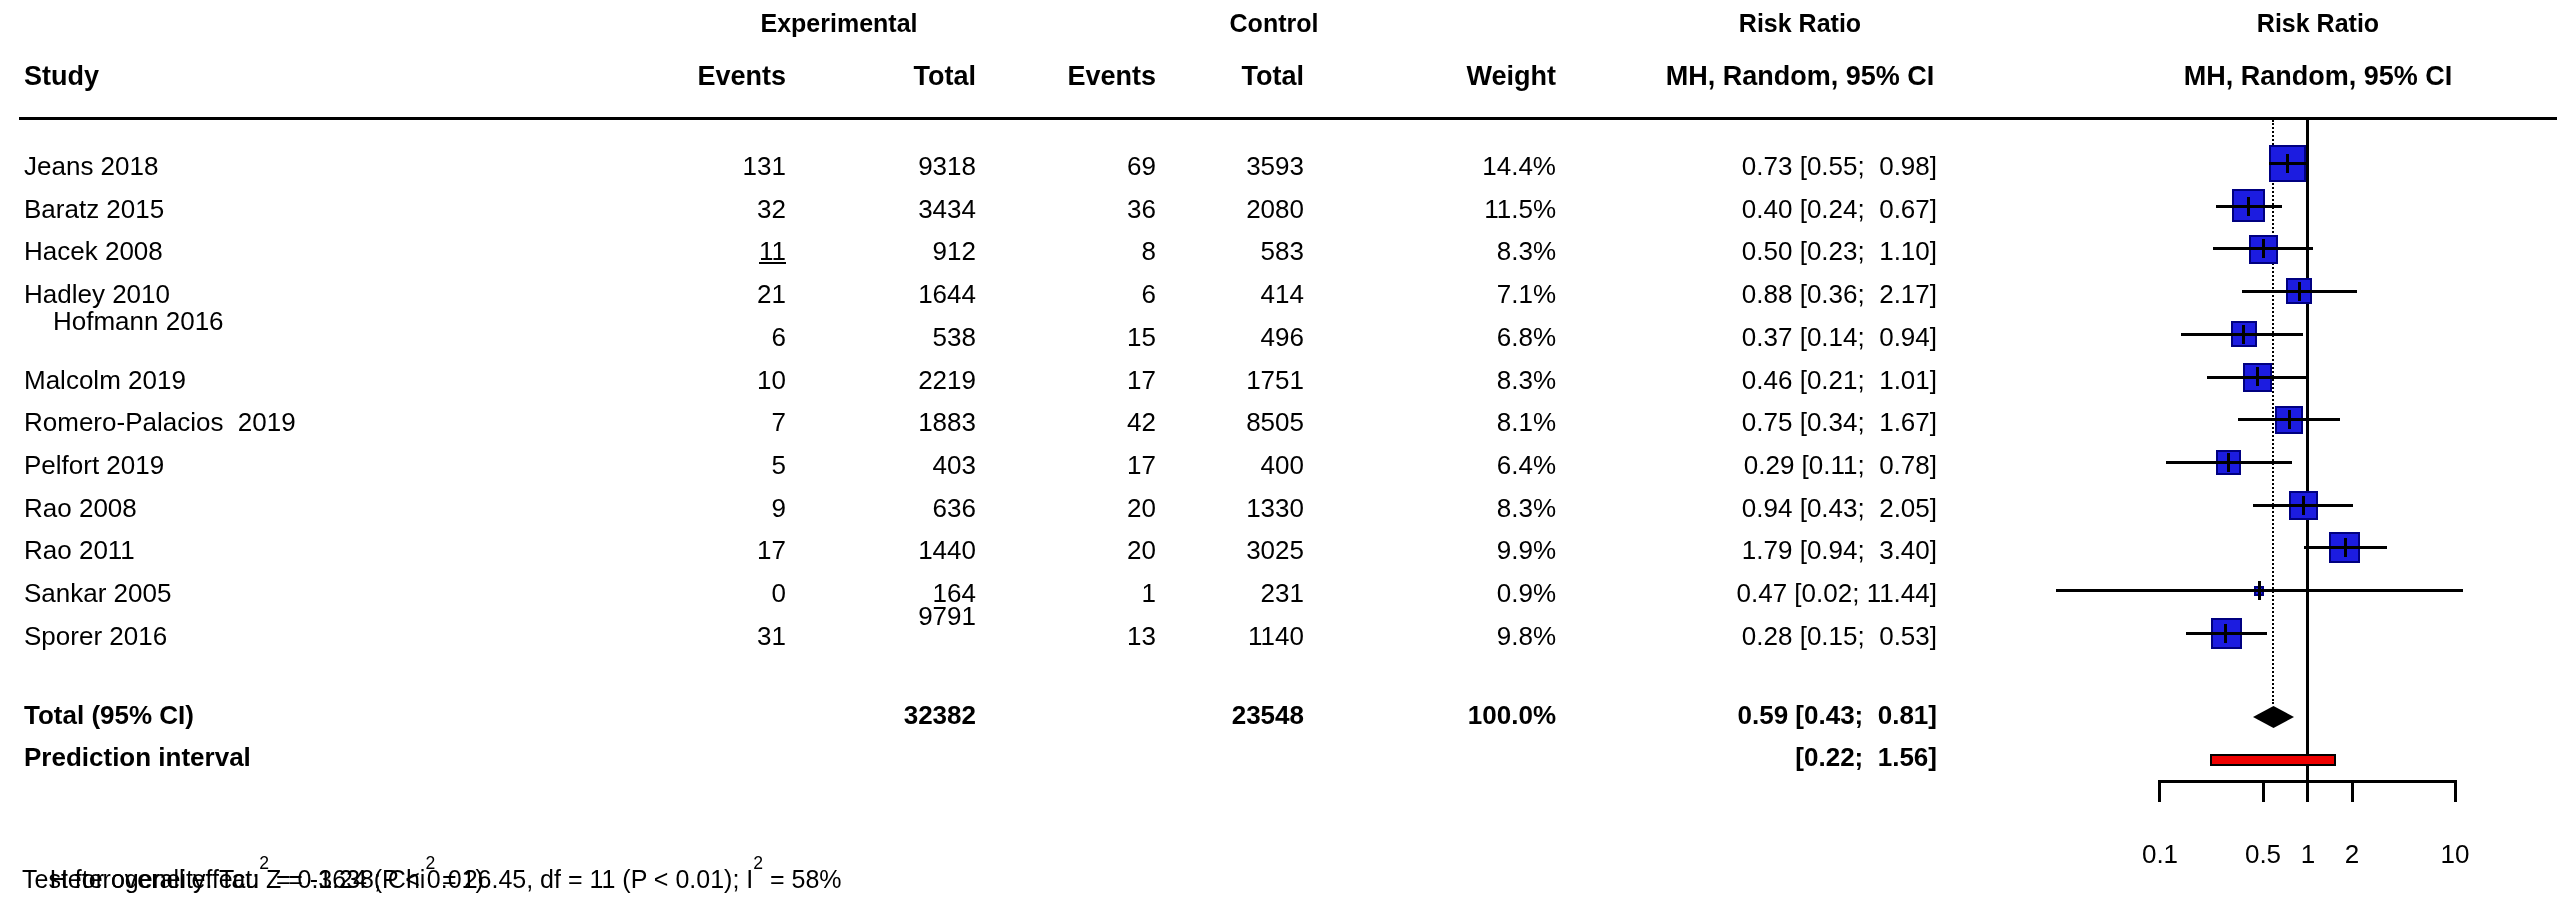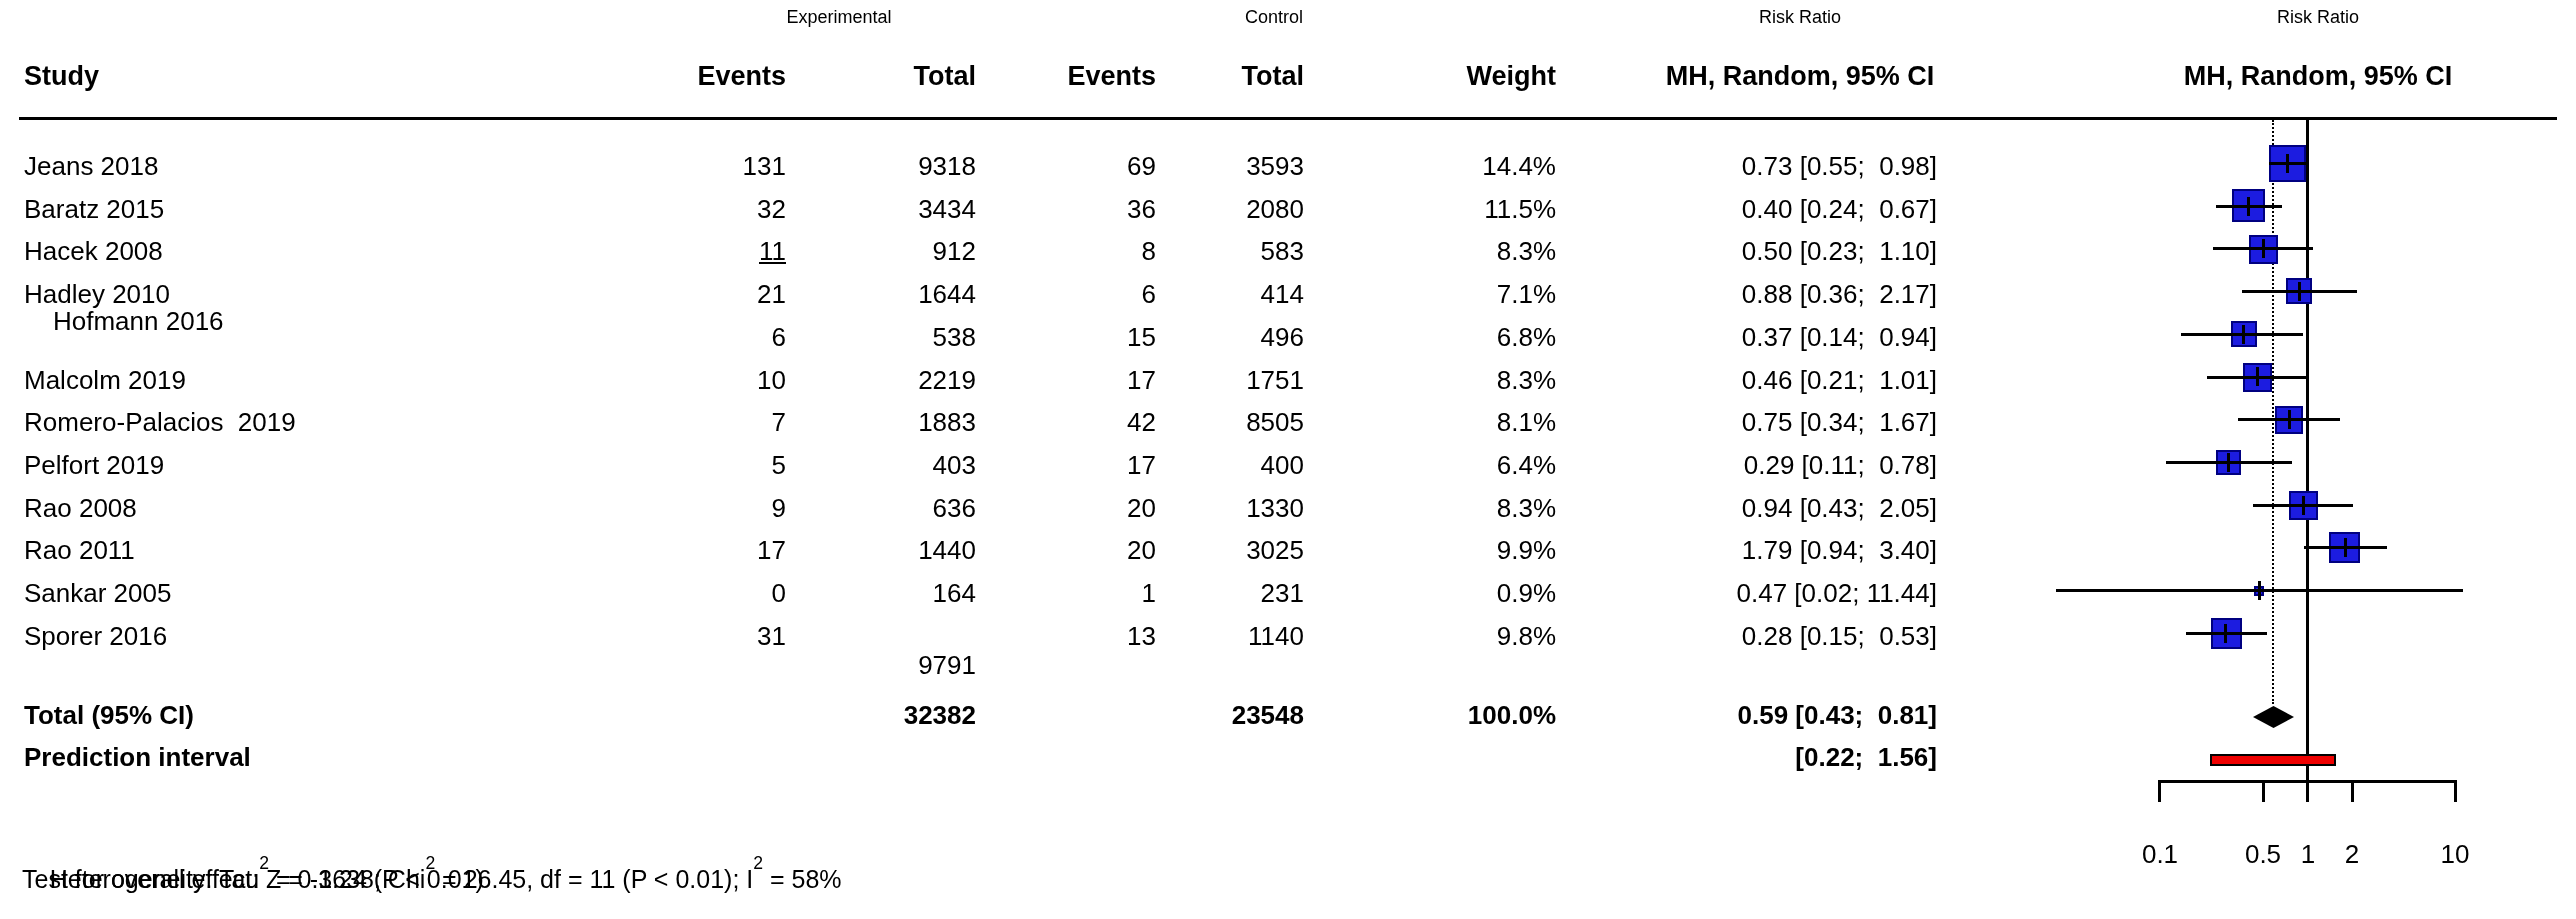--- a/index.html
+++ b/index.html
@@ -16,22 +16,22 @@
     font-size:26px;
     line-height:43px;
     height:43px;
     white-space:pre;
     color:#000;
   }
   .r{text-align:right;left:0;}
   .b{font-weight:700;}
   .gh{
     position:absolute;
-    top:0;height:34px;line-height:34px;
-    font-size:18px;font-weight:400;
+    top:6px;height:34px;line-height:34px;
+    font-size:25px;font-weight:700;
     transform:translateX(-50%);
     white-space:pre;
   }
   .ch{
     position:absolute;
     top:59px;height:34px;line-height:34px;
     font-size:27px;font-weight:700;
     white-space:pre;
   }
   .ch.center{transform:translateX(-50%);}
@@ -157,21 +157,21 @@
       <div class="cell r" style="top: 529px; width: 1937px;">1.79 [0.94;  3.40]</div>
       <div class="cell" style="top: 572px; left: 24px;">Sankar 2005</div>
       <div class="cell r" style="top: 572px; width: 786px;">0</div>
       <div class="cell r" style="top: 572px; width: 976px;">164</div>
       <div class="cell r" style="top: 572px; width: 1156px;">1</div>
       <div class="cell r" style="top: 572px; width: 1304px;">231</div>
       <div class="cell r" style="top: 572px; width: 1556px;">0.9%</div>
       <div class="cell r" style="top: 572px; width: 1937px;">0.47 [0.02; 11.44]</div>
       <div class="cell" style="top: 615px; left: 24px;">Sporer 2016</div>
       <div class="cell r" style="top: 615px; width: 786px;">31</div>
-      <div class="cell r" style="top: 644px; width: 976px;">9791</div>
+      <div class="cell r" style="top: 595px; width: 976px;">9791</div>
       <div class="cell r" style="top: 615px; width: 1156px;">13</div>
       <div class="cell r" style="top: 615px; width: 1304px;">1140</div>
       <div class="cell r" style="top: 615px; width: 1556px;">9.8%</div>
       <div class="cell r" style="top: 615px; width: 1937px;">0.28 [0.15;  0.53]</div>
       <div class="cell b" style="top: 694px; left: 24px;">Total (95% CI)</div>
       <div class="cell r b" style="top: 694px; width: 976px;">32382</div>
       <div class="cell r b" style="top: 694px; width: 1304px;">23548</div>
       <div class="cell r b" style="top: 694px; width: 1556px;">100.0%</div>
       <div class="cell r b" style="top: 694px; width: 1937px;">0.59 [0.43;  0.81]</div>
       <div class="cell b" style="top: 736px; left: 24px;">Prediction interval</div>

